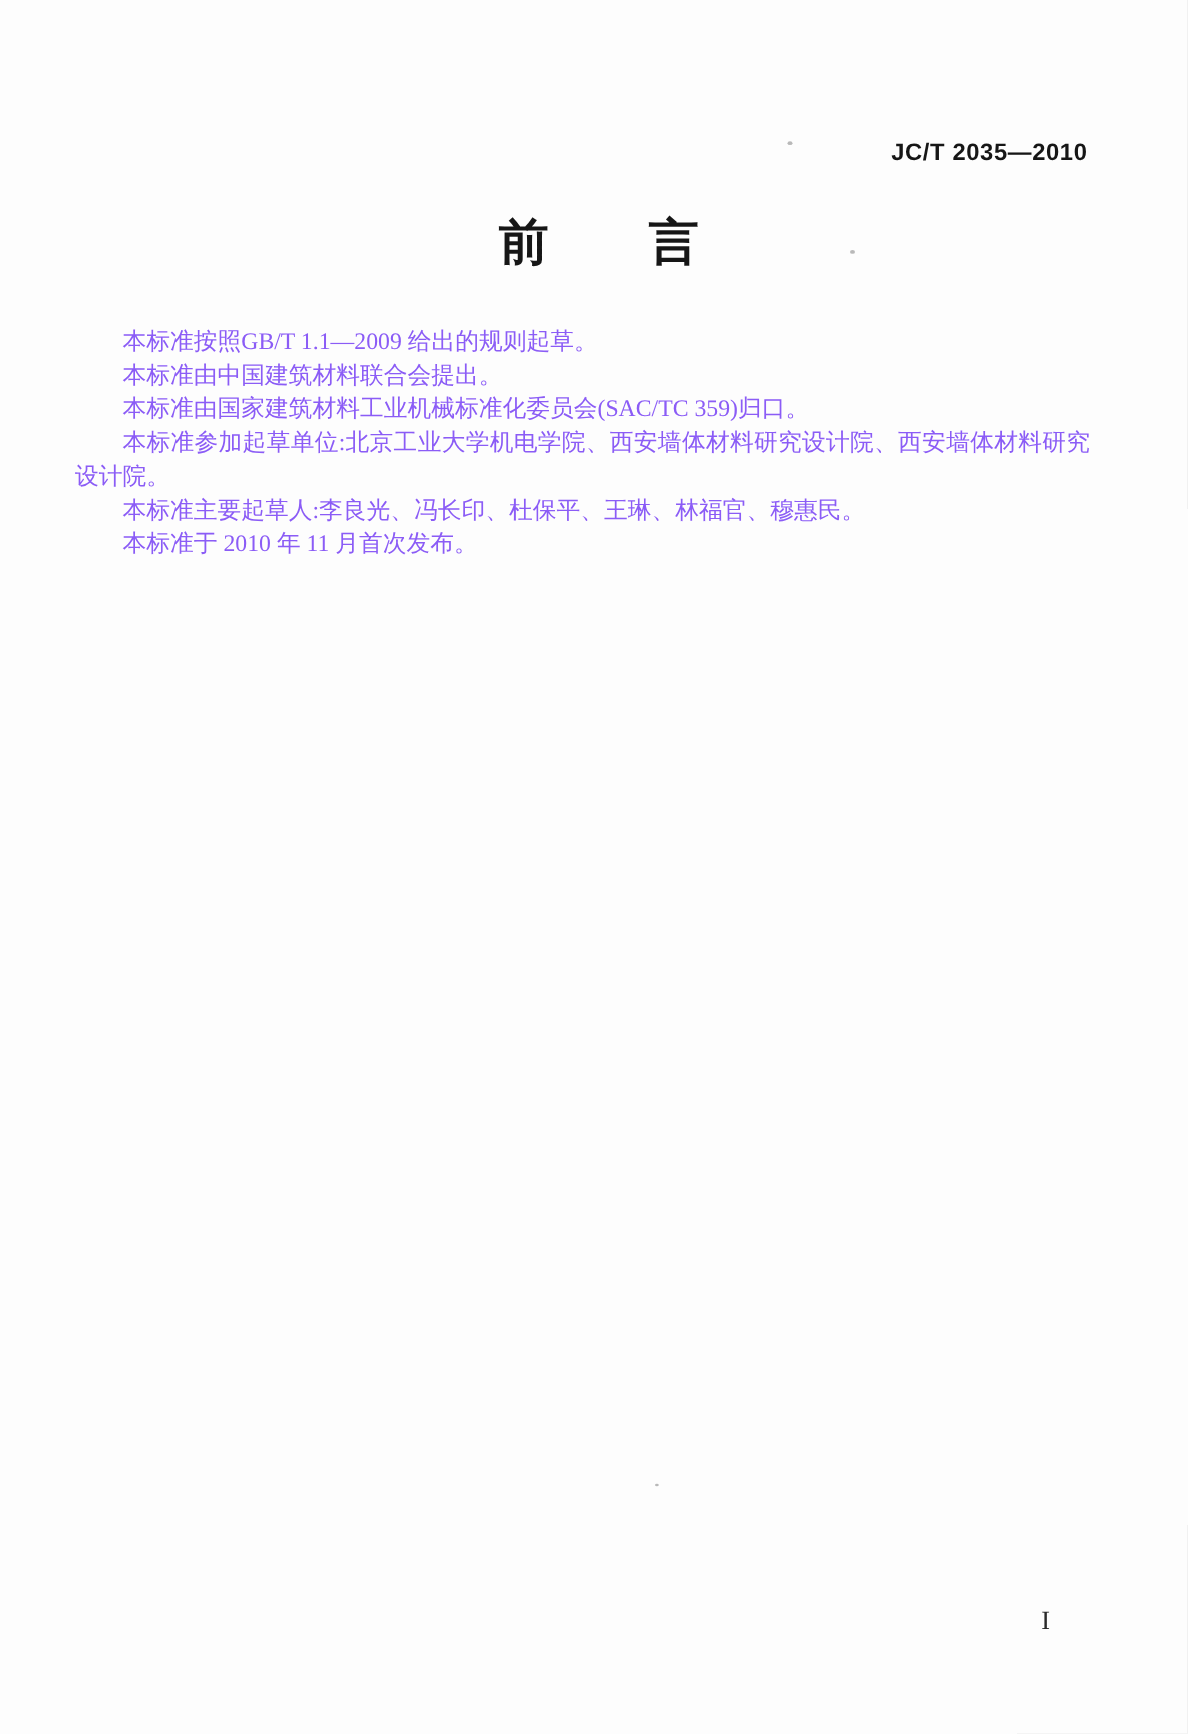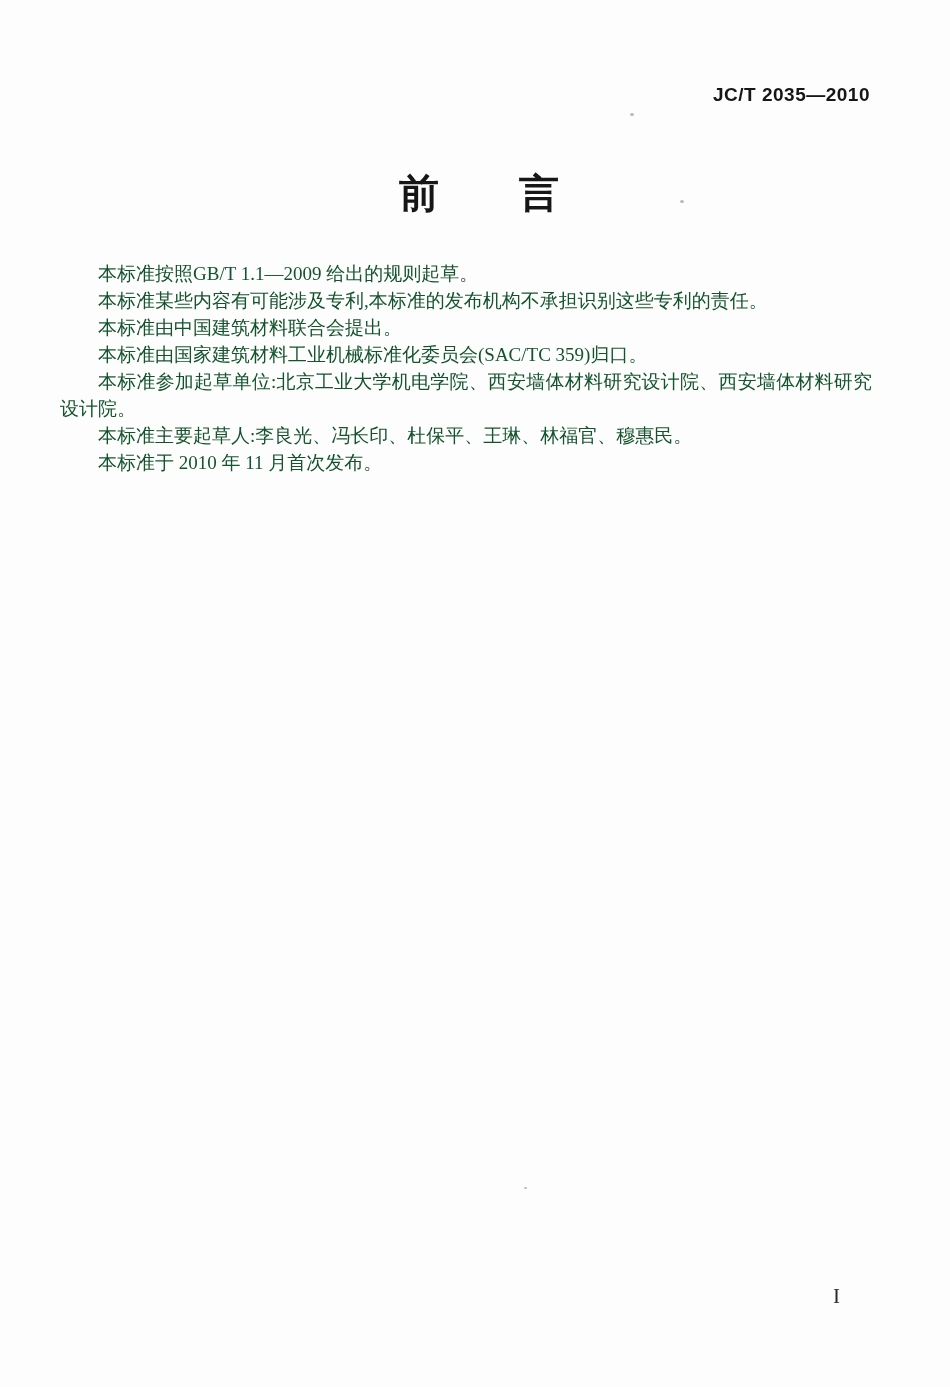--- a/index.html
+++ b/index.html
@@ -12,21 +12,21 @@
     width: 950px;
     height: 1387px;
     margin: 0 auto;
     background: #fdfdfd;
     color: #1c1c1c;
     overflow: hidden;
     font-family: "Liberation Serif", serif;
   }
   .standard-code {
     position: absolute;
-    top: 84px;
+    top: 112px;
     right: 80px;
     font-family: "Liberation Sans", sans-serif;
     font-weight: bold;
     font-size: 19px;
     letter-spacing: 0.5px;
     color: #161616;
   }
   .doc-title {
     position: absolute;
     top: 166px;
@@ -40,21 +40,21 @@
     color: #161616;
     white-space: pre;
   }
   .foreword-body {
     position: absolute;
     top: 260px;
     left: 60px;
     width: 812px;
     font-size: 19px;
     line-height: 27px;
-    color: #14532d;
+    color: #8b5cf6;
   }
   .para {
     margin: 0;
     text-indent: 2em;
     text-align: justify;
   }
   .page-number {
     position: absolute;
     top: 1284px;
     right: 110px;
@@ -76,21 +76,20 @@
 <body>
 
 <div class="page">
 
   <div class="standard-code">JC/T 2035—2010</div>
 
   <h1 class="doc-title">前　　言</h1>
 
   <div class="foreword-body">
       <p class="para">本标准按照GB/T 1.1—2009 给出的规则起草。</p>
-      <p class="para">本标准某些内容有可能涉及专利,本标准的发布机构不承担识别这些专利的责任。</p>
       <p class="para">本标准由中国建筑材料联合会提出。</p>
       <p class="para">本标准由国家建筑材料工业机械标准化委员会(SAC/TC 359)归口。</p>
       <p class="para">本标准参加起草单位:北京工业大学机电学院、西安墙体材料研究设计院、西安墙体材料研究设计院。</p>
       <p class="para">本标准主要起草人:李良光、冯长印、杜保平、王琳、林福官、穆惠民。</p>
       <p class="para">本标准于 2010 年 11 月首次发布。</p>
     </div>
 
   <div class="page-number">I</div>
 
   <div class="speck speck-1"></div>

